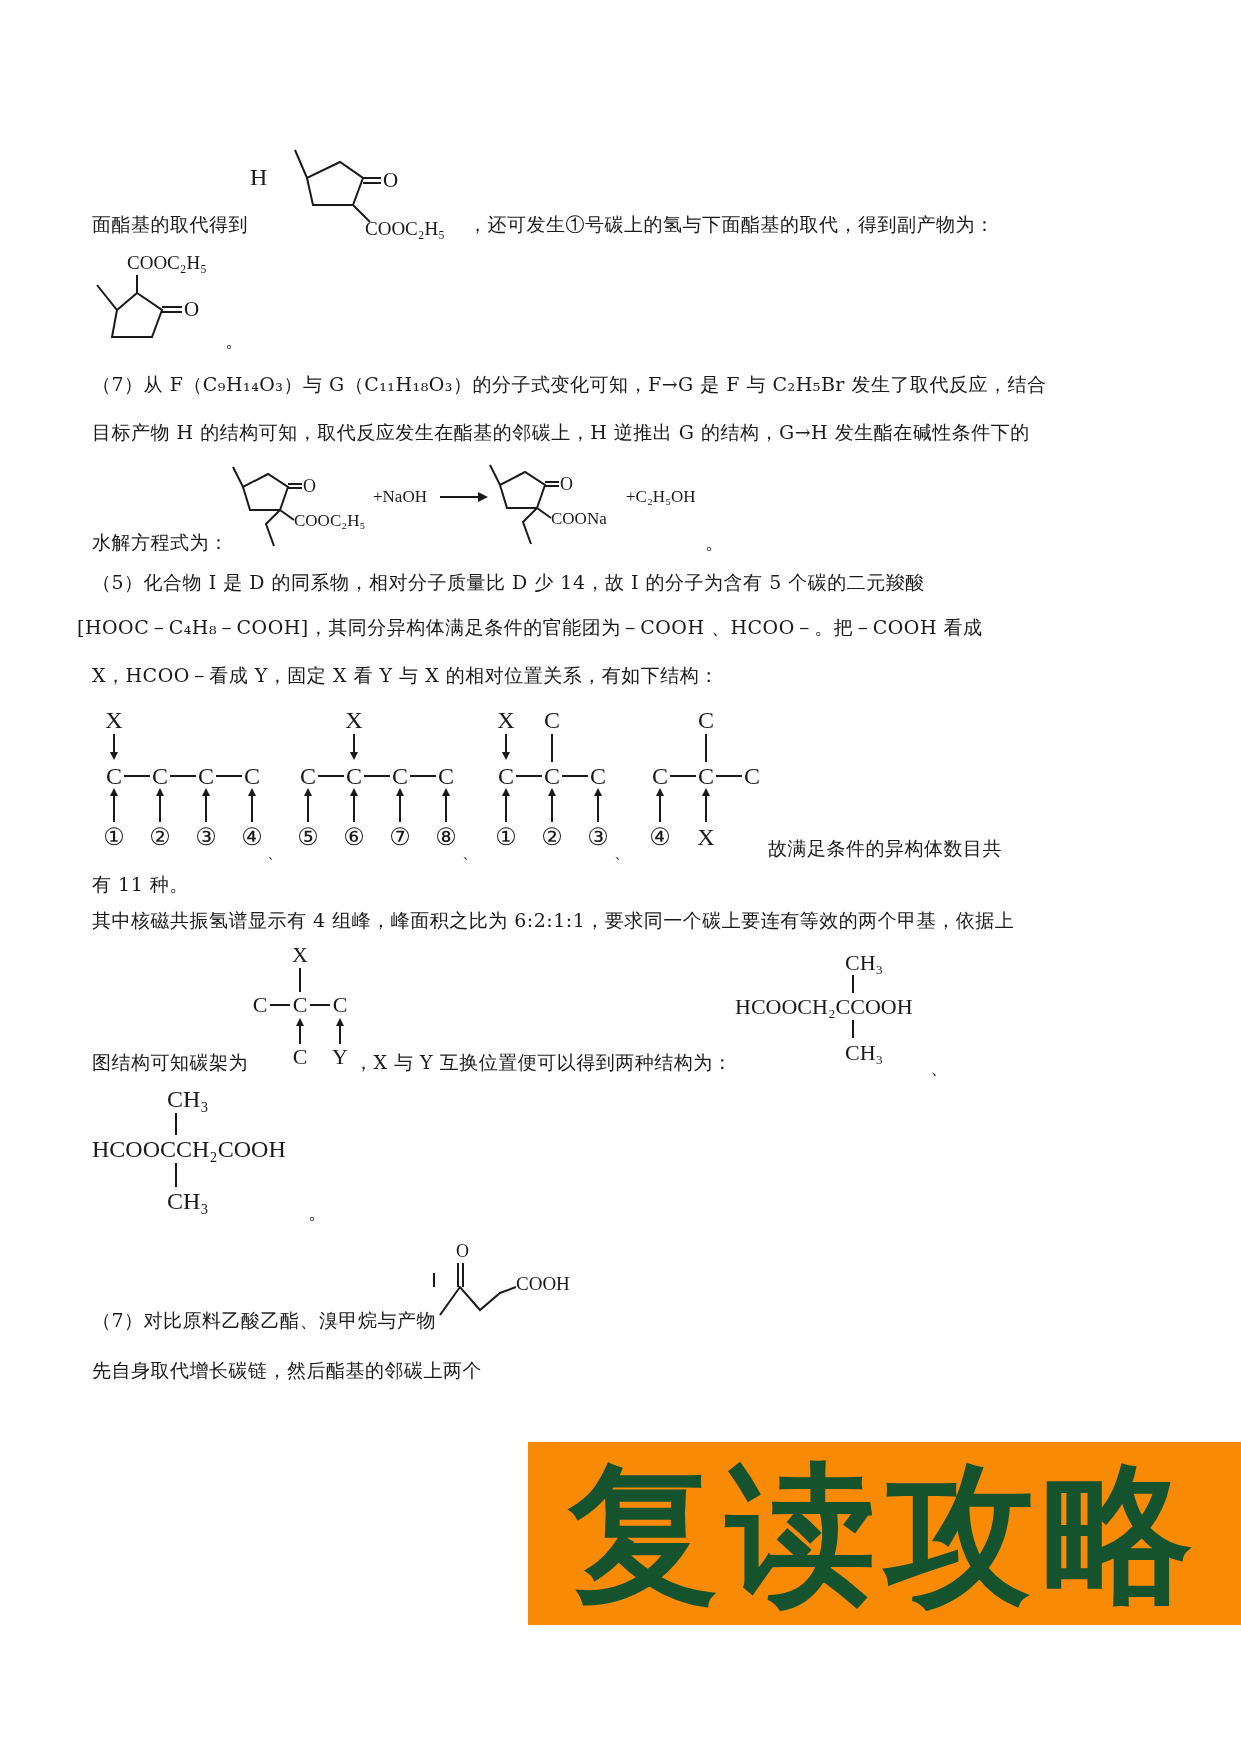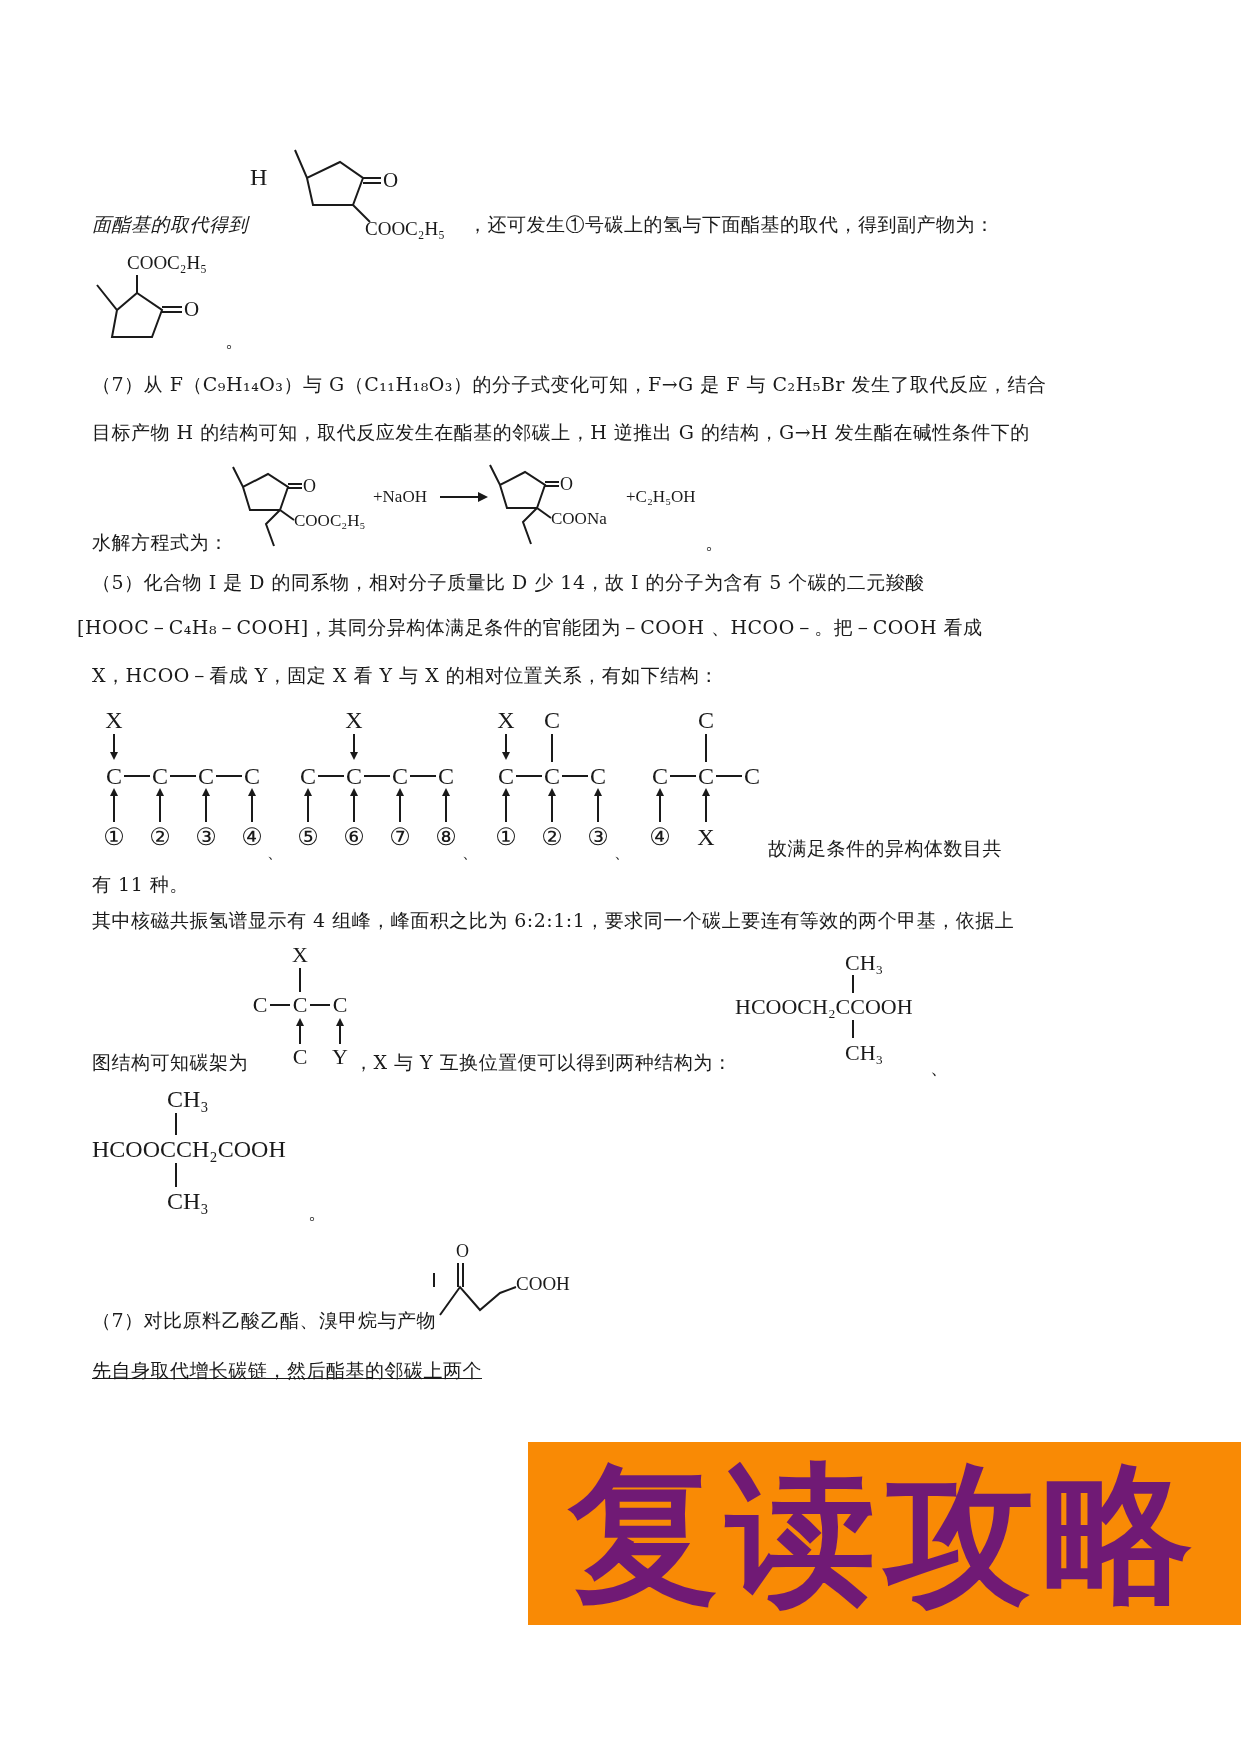--- a/index.html
+++ b/index.html
@@ -5,37 +5,37 @@
   html, body { margin: 0; padding: 0; background: #ffffff; }
   body { width: 1241px; height: 1754px; position: relative; overflow: hidden;
          font-family: "DejaVu Serif", "Liberation Serif", serif; color: #1a1a1a; }
   .txt { position: absolute; font-size: 19px; line-height: 24px; white-space: nowrap; letter-spacing: 0.5px; }
   .chem { position: absolute; font-family: "Liberation Serif", "DejaVu Serif", serif; color: #1a1a1a; }
   .chem svg { overflow: visible; }
   .chem text { font-family: "Liberation Serif", "DejaVu Serif", serif; fill: #1a1a1a; }
   .banner { position: absolute; left: 528px; top: 1442px; width: 713px; height: 183px;
             background: #f98a05; display: flex; align-items: center; justify-content: center; }
   .banner span { font-family: "DejaVu Sans", "Liberation Sans", sans-serif; font-weight: bold;
-                 color: #701a75; font-size: 150px; letter-spacing: 8px; line-height: 1; }
+                 color: #14532d; font-size: 150px; letter-spacing: 8px; line-height: 1; }
 </style>
 </head>
 <body>
 
 <div class="chem" style="left:245px; top:140px;">
   <svg width="230" height="100" viewBox="0 0 230 100">
     <text x="5" y="45" font-size="24">H</text>
     <polyline points="50,10 62,38 95,22 118,38 108,65 68,65 62,38" fill="none" stroke="#1a1a1a" stroke-width="2"></polyline>
     <line x1="118" y1="38" x2="136" y2="38" stroke="#1a1a1a" stroke-width="2"></line>
     <line x1="118" y1="43" x2="136" y2="43" stroke="#1a1a1a" stroke-width="2"></line>
     <text x="138" y="47" font-size="21">O</text>
     <line x1="108" y1="65" x2="125" y2="82" stroke="#1a1a1a" stroke-width="2"></line>
     <text x="120" y="95" font-size="19">COOC₂H₅</text>
   </svg>
 </div>
-<div class="txt" style="left:92px; top:212px;font-style:italic;">面酯基的取代得到</div>
+<div class="txt" style="left:92px; top:212px;">面酯基的取代得到</div>
 <div class="txt" style="left:468px; top:212px;">，还可发生①号碳上的氢与下面酯基的取代，得到副产物为：</div>
 
 <div class="chem" style="left:92px; top:245px;">
   <svg width="160" height="100" viewBox="0 0 160 100">
     <text x="35" y="24" font-size="19">COOC₂H₅</text>
     <line x1="45" y1="30" x2="45" y2="48" stroke="#1a1a1a" stroke-width="2"></line>
     <polyline points="5,40 25,65 45,48 70,65 60,92 20,92 25,65" fill="none" stroke="#1a1a1a" stroke-width="2"></polyline>
     <line x1="70" y1="62" x2="90" y2="62" stroke="#1a1a1a" stroke-width="2"></line>
     <line x1="70" y1="67" x2="90" y2="67" stroke="#1a1a1a" stroke-width="2"></line>
     <text x="92" y="71" font-size="21">O</text>
@@ -226,17 +226,17 @@
   <svg width="180" height="100" viewBox="0 0 180 100">
     <text x="36" y="22" font-size="18">O</text>
     <line x1="38" y1="28" x2="38" y2="52" stroke="#1a1a1a" stroke-width="2"></line>
     <line x1="43" y1="28" x2="43" y2="52" stroke="#1a1a1a" stroke-width="2"></line>
     <line x1="14" y1="38" x2="14" y2="52" stroke="#1a1a1a" stroke-width="2"></line>
     <polyline points="20,80 40,52 60,75 80,58 96,52" fill="none" stroke="#1a1a1a" stroke-width="2"></polyline>
     <text x="96" y="55" font-size="19">COOH</text>
   </svg>
 </div>
 <div class="txt" style="left:92px; top:1308px;">（7）对比原料乙酸乙酯、溴甲烷与产物</div>
-<div class="txt" style="left:92px; top:1358px;text-decoration:underline;">先自身取代增长碳链，然后酯基的邻碳上两个</div>
+<div class="txt" style="left:92px; top:1358px;">先自身取代增长碳链，然后酯基的邻碳上两个</div>
 
 <div class="banner">
   <span>复读攻略</span>
 </div>
 
 </body></html>

